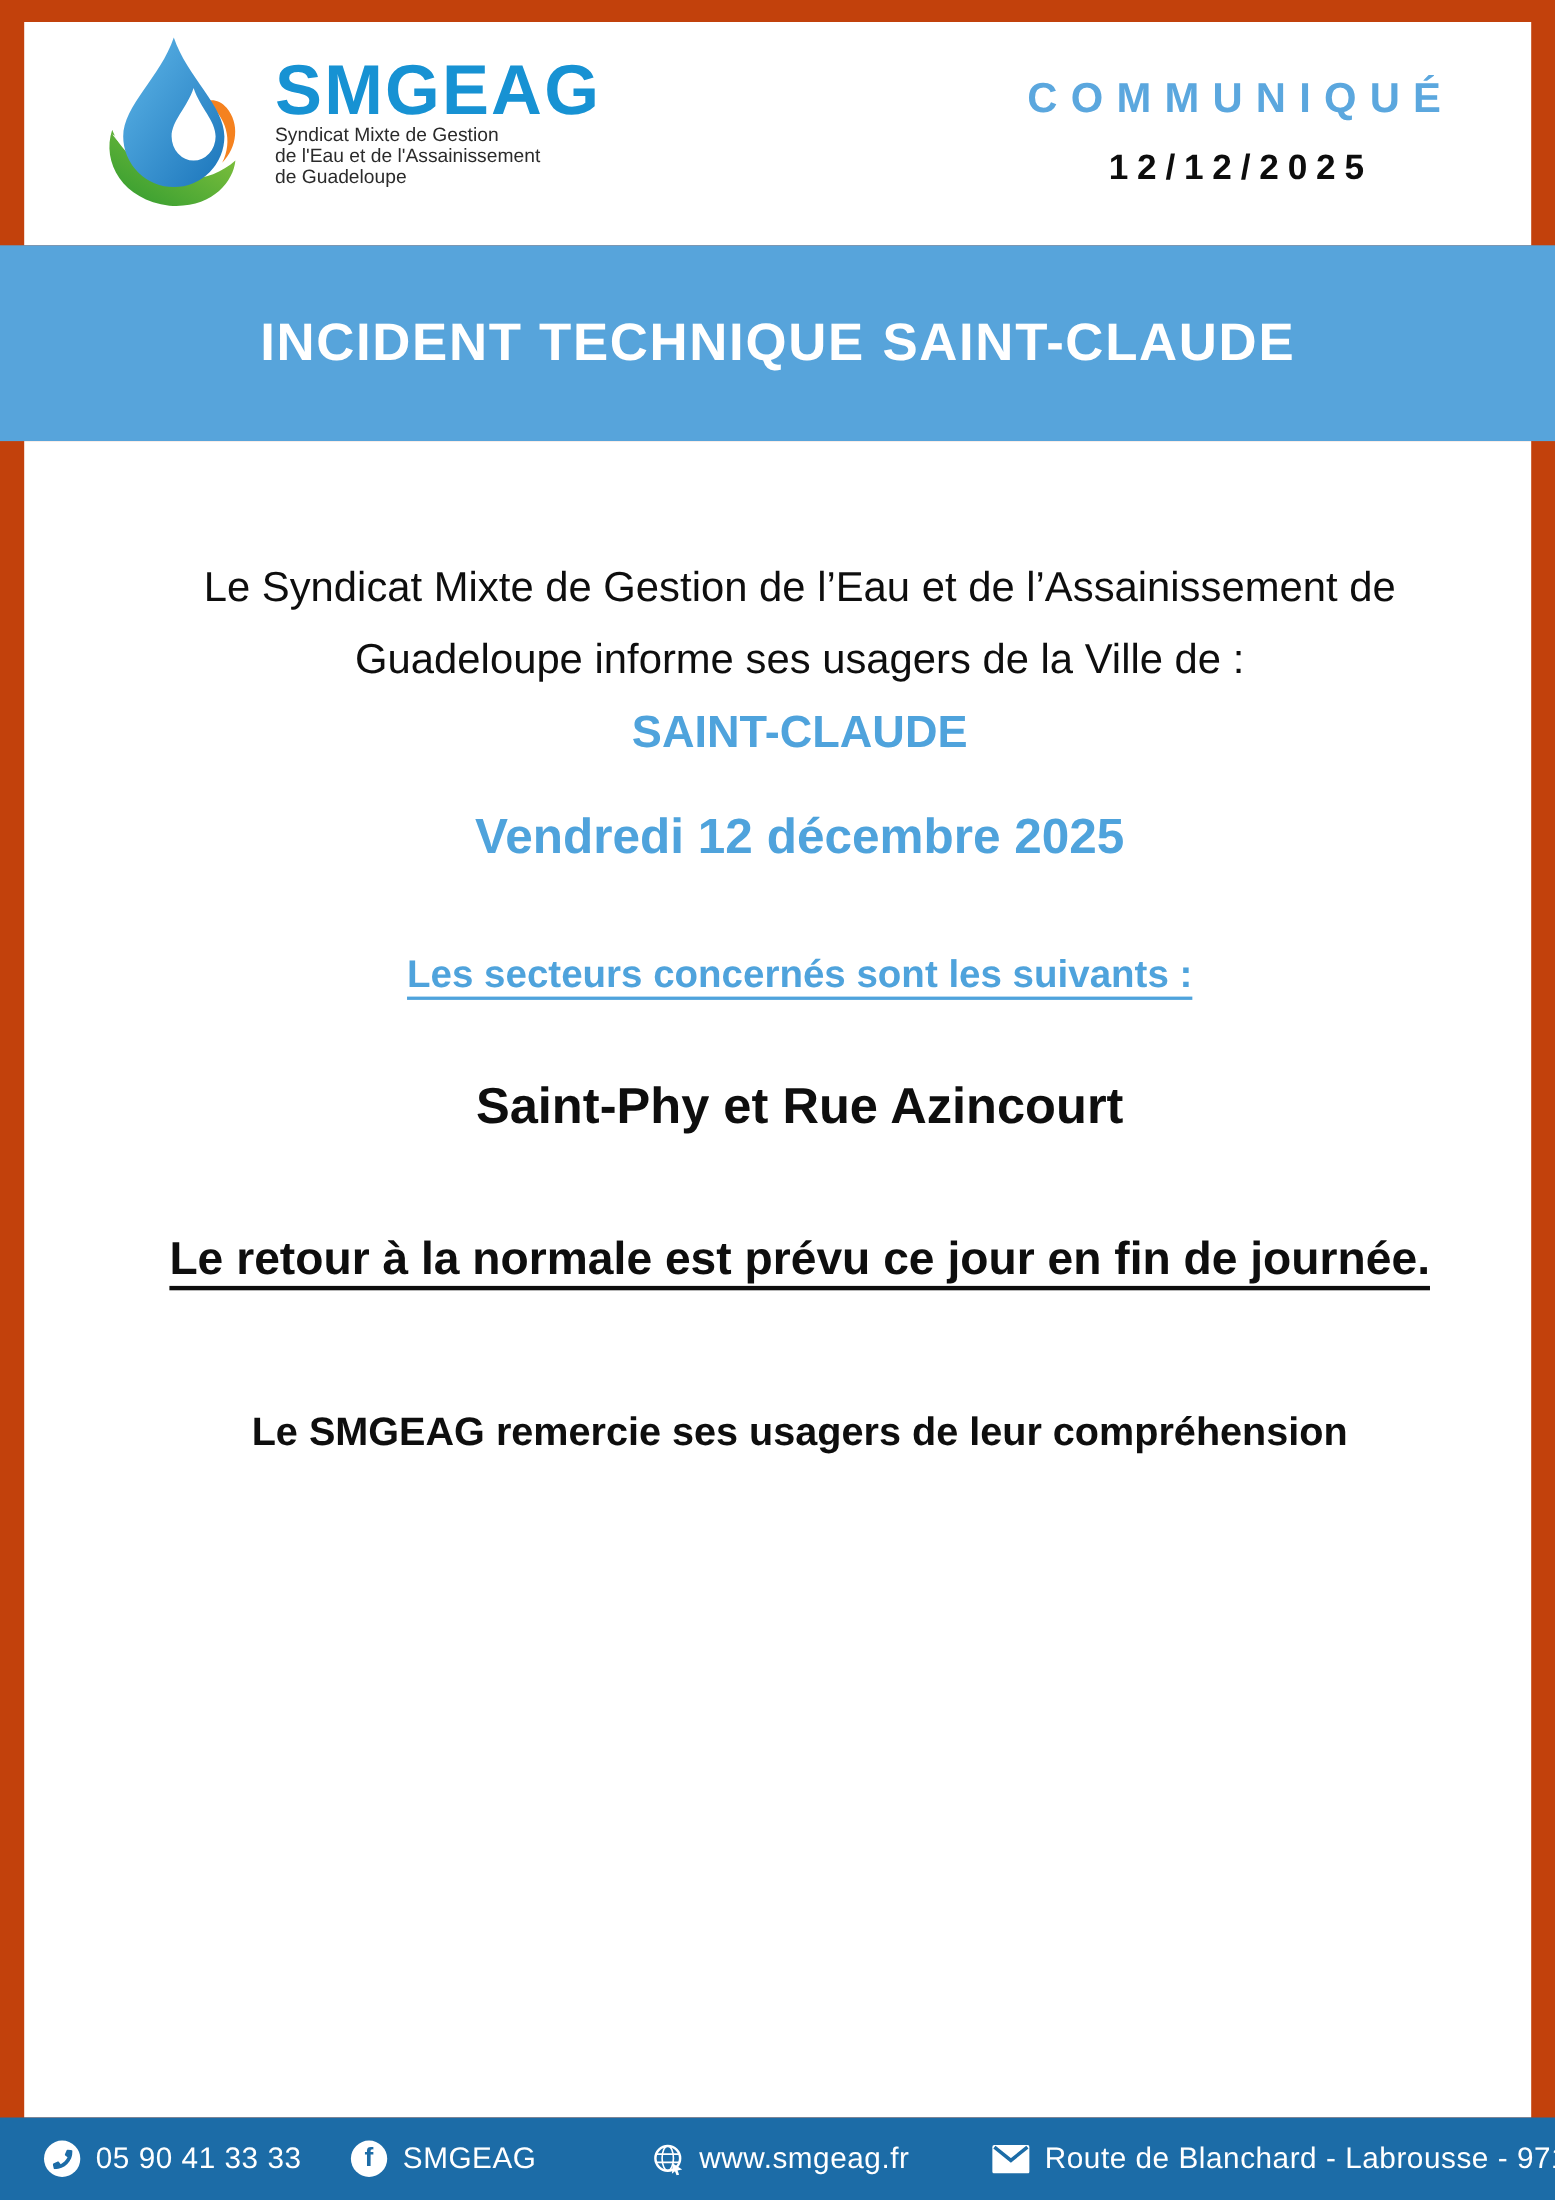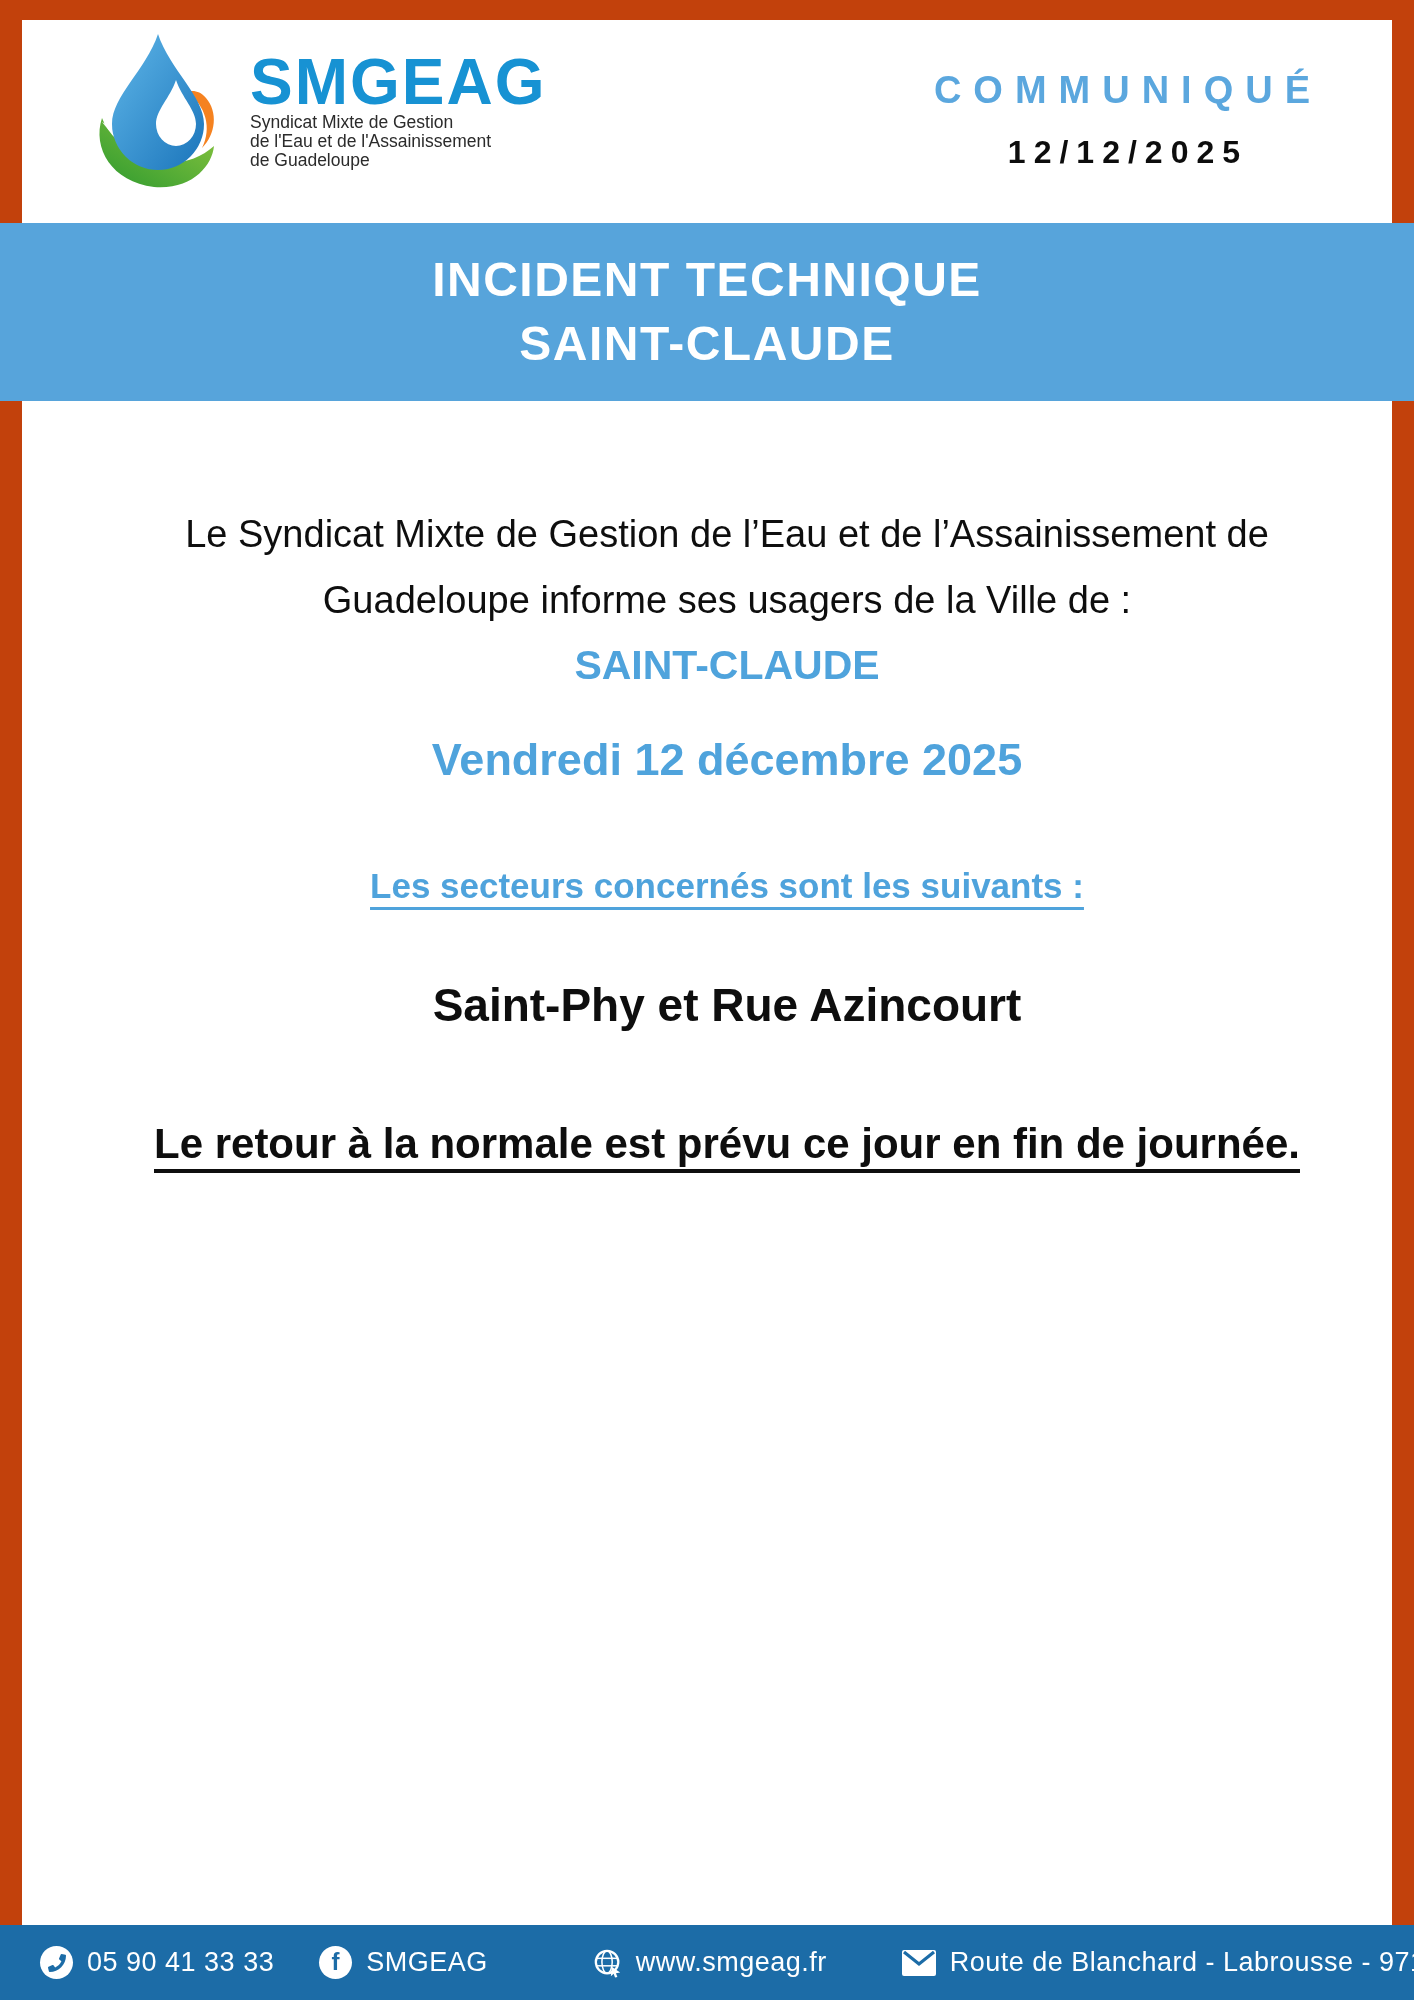--- a/index.html
+++ b/index.html
@@ -27,21 +27,21 @@
   .kicker{
     font-size:38px;font-weight:bold;color:#5BA7DE;letter-spacing:12px;line-height:40px;
   }
   .hdr-date{
     margin-top:24px;font-size:32px;font-weight:bold;color:#0d0d0d;letter-spacing:8px;
   }
   
   .banner{
     position:absolute;top:223px;left:0;width:100%;height:178px;
     background:#57A4DB;color:#ffffff;
-    display:flex;flex-direction:column;align-items:center;justify-content:center;gap:16px;
+    display:flex;align-items:center;justify-content:center;gap:16px;
   }
   .banner-line{font-size:48px;font-weight:bold;letter-spacing:1.5px;line-height:1;}
   
   .content-panel{
     position:absolute;top:401px;left:22px;right:22px;bottom:75px;
     background:#ffffff;text-align:center;color:#0e0e0e;padding-left:40px;
   }
   .intro{margin-top:100px;font-size:38px;line-height:66px;font-weight:normal;}
   .city{margin-top:8px;font-size:41px;font-weight:bold;color:#4FA3DC;line-height:48px;}
   .incident{margin-top:40px;font-size:41px;font-weight:bold;line-height:65px;}
@@ -125,20 +125,21 @@
     <div class="intro">
       <div>Le Syndicat Mixte de Gestion de l’Eau et de l’Assainissement de</div>
       <div>Guadeloupe informe ses usagers de la Ville de :</div>
     </div>
     <div class="city">SAINT-CLAUDE</div>
     <div class="date-line">Vendredi 12 décembre 2025</div>
     <div class="sectors-heading">Les secteurs concernés sont les suivants :</div>
     <div class="sectors">Saint-Phy et Rue Azincourt</div>
     <div class="resolution">Le retour à la normale est prévu ce jour en fin de journée.</div>
     <div class="thanks">
+      <div>Le SMGEAG remercie ses usagers de leur compréhension</div>
     </div>
   </div>
 
   <div class="footer">
     <div class="f-group">
       <span class="circle-icon">
         <svg width="18" height="18" viewBox="0 0 512 512">
             <path fill="#1C6CA7" d="M493.4 24.6l-104-24c-11.3-2.6-22.9 3.3-27.5 13.9l-48 112c-4.2 9.8-1.4 21.3 6.9 28l60.6 49.6c-36 76.7-98.9 140.5-177.2 177.2l-49.6-60.6c-6.8-8.3-18.2-11.1-28-6.9l-112 48C3.9 366.5-2 378.1.6 389.4l24 104C27.1 504.2 36.7 512 48 512c256.1 0 464-207.5 464-464 0-11.2-7.7-20.9-18.6-23.4z"></path>
           </svg>
       </span>

